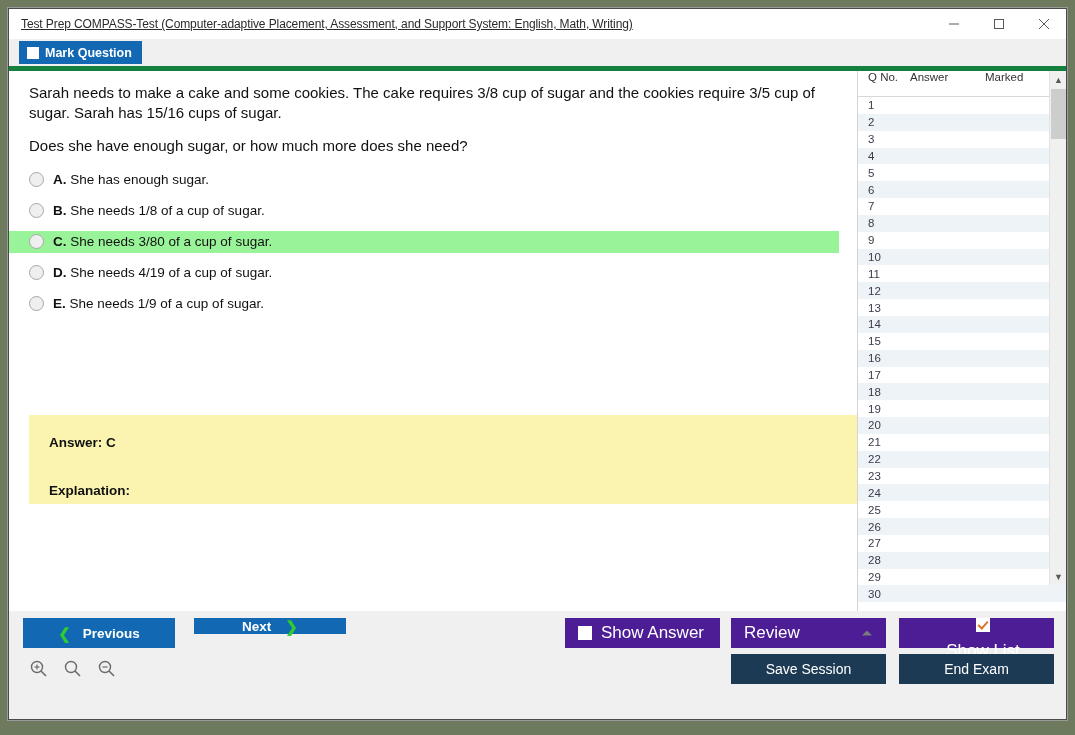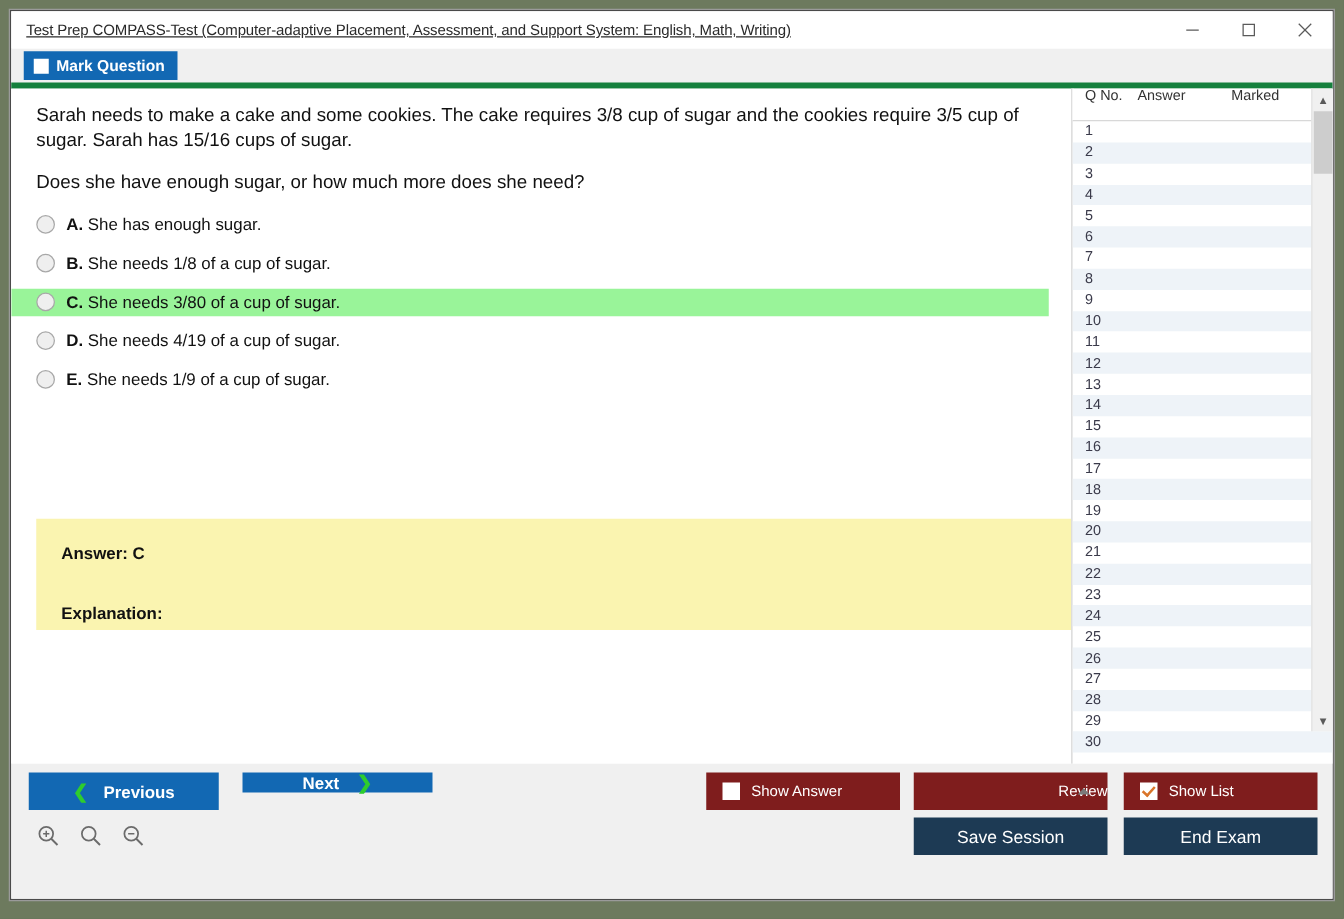--- a/index.html
+++ b/index.html
@@ -127,30 +127,30 @@
 
   
   .footer { position: relative; height: 108px; background: #f0f0f0; }
 
   .btn {
     position: absolute; border: none; cursor: pointer;
     font-size: 13.5px; font-weight: bold; color: #ffffff;
     display: flex; align-items: center; justify-content: center;
   }
   .btn-blue { background: #1268b3; }
-  .btn-orange { background: #7f1d1d; font-weight: normal; font-size: 12px; }
+  .btn-orange { background: #4c1d95; font-weight: normal; font-size: 17px; }
   .btn-navy { background: #1d3a54; font-weight: normal; font-size: 14px; }
 
   #prev-btn { left: 14px; top: 7px; width: 152px; height: 30px; gap: 12px; }
   #next-btn { left: 185px; top: 7px; width: 152px; height: 16px; gap: 14px; }
   .chev { color: #2ecc2e; font-size: 15px; font-weight: bold; line-height: 1; }
 
   #show-answer-btn { left: 556px; top: 7px; width: 155px; height: 30px; gap: 9px; justify-content: flex-start; padding-left: 13px; }
-  #review-dd { left: 722px; top: 7px; width: 155px; height: 30px; justify-content: flex-end; padding-left: 13px; }
-  #show-list-btn { left: 890px; top: 7px; width: 155px; height: 30px; gap: 9px; justify-content: flex-start; padding-left: 13px; }
+  #review-dd { left: 722px; top: 7px; width: 155px; height: 30px; justify-content: flex-start; padding-left: 13px; }
+  #show-list-btn { left: 890px; top: 7px; width: 155px; height: 30px; gap: 9px; justify-content: flex-start; padding-left: 13px; flex-direction: column; }
   #save-session-btn { left: 722px; top: 43px; width: 155px; height: 30px; }
   #end-exam-btn { left: 890px; top: 43px; width: 155px; height: 30px; }
 
   .cb-white { width: 14px; height: 14px; background: #ffffff; display: inline-block; flex: 0 0 auto; }
   .cb-white.checked { position: relative; }
   .cb-white.checked::after {
     content: ""; position: absolute; left: 4px; top: 1px;
     width: 4px; height: 8px; border: solid #d9752b;
     border-width: 0 2px 2px 0; transform: rotate(42deg);
   }

